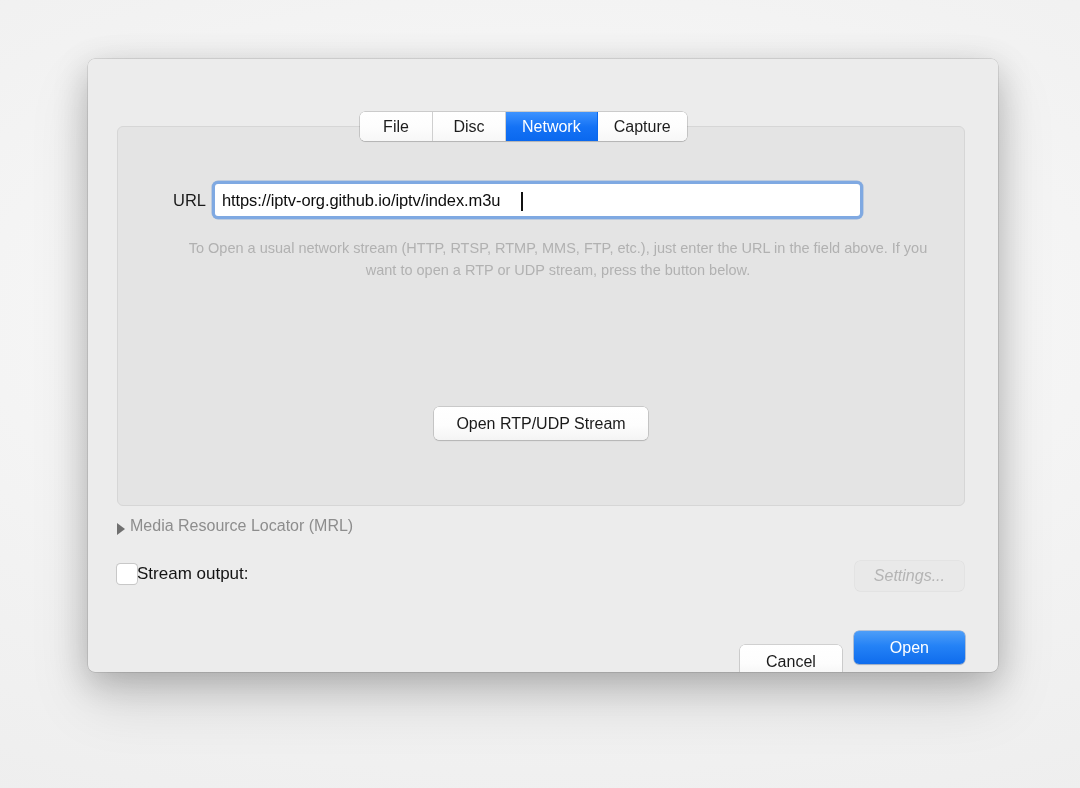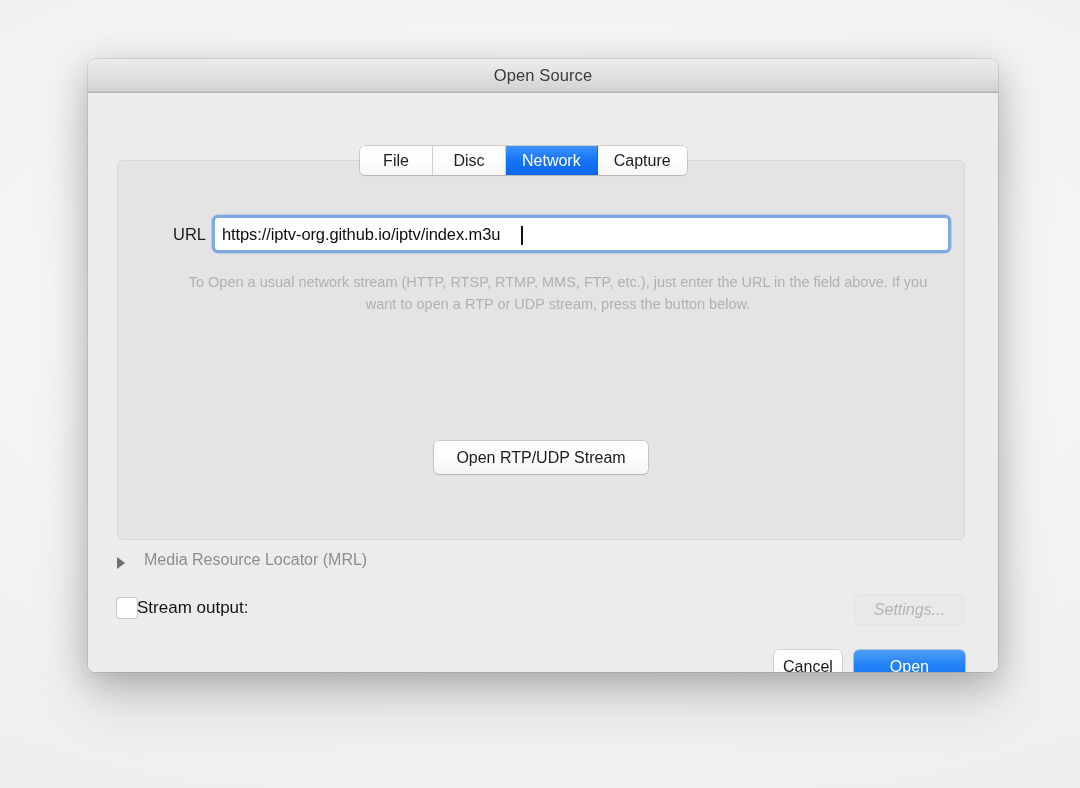--- a/index.html
+++ b/index.html
@@ -116,21 +116,21 @@
   }
   .url-label {
     width: 88px;
     text-align: right;
     font-size: 16.5px;
     color: #1a1a1a;
     margin-right: 9px;
   }
   .url-field {
     position: relative;
-    width: 733px;
+    width: 645px;
     height: 32px;
     background: #ffffff;
     border-radius: 3px;
     box-shadow: 0 0 0 3px #7fa9e2, 0 0 0 3.5px rgba(90,140,210,0.55);
     display: flex;
     align-items: center;
     box-sizing: border-box;
     padding: 0 7px;
     gap: 20px;
   }
@@ -186,21 +186,21 @@
   }
   .btn-rtp { padding: 7px 22px; }
 
   
   .mrl-row {
     position: absolute;
     left: 29px;
     top: 458px;
     display: flex;
     align-items: flex-end;
-    gap: 19px;
+    gap: 5px;
   }
   .triangle {
     width: 0; height: 0;
     border-left: 8px solid #6f6f6f;
     border-top: 6px solid transparent;
     border-bottom: 6px solid transparent;
   }
   .mrl-label {
     font-size: 16px;
     color: #8d8d8d;
@@ -245,22 +245,23 @@
   
   .footer {
     position: absolute;
     right: 33px;
     top: 557px;
     display: flex;
     gap: 12px;
     align-items: center;
   }
   .btn-cancel {
-    padding: 7px 9px;
-    font-size: 16px;
+    padding: 7px 26px;
+    font-size: 16px;
+    margin-top: 29px;
   }
   .btn-open {
     padding: 7px 36px;
     font-size: 16px;
     color: #ffffff;
     background: linear-gradient(to bottom, #4e9ef8 0%, #2482f6 45%, #0f6ced 100%);
     box-shadow: 0 0 0 0.5px rgba(10,70,160,0.5), 0 1px 1.5px rgba(0,0,0,0.12);
     border: none;
     border-radius: 5px;
     font-family: "Liberation Sans", sans-serif;
@@ -268,23 +269,20 @@
     line-height: 1.2;
   }
 </style>
 </head>
 <body>
 
 <div class="desktop"></div>
 
 <div class="dialog">
 
-  <div class="titlebar">
-    <div class="titlebar-title">Open Source</div>
-  </div>
 
   <div class="dialog-body">
 
     <div class="tabbar">
       <div class="tab">File</div>
       <div class="tab">Disc</div>
       <div class="tab selected">Network</div>
       <div class="tab">Capture</div>
     </div>
 

